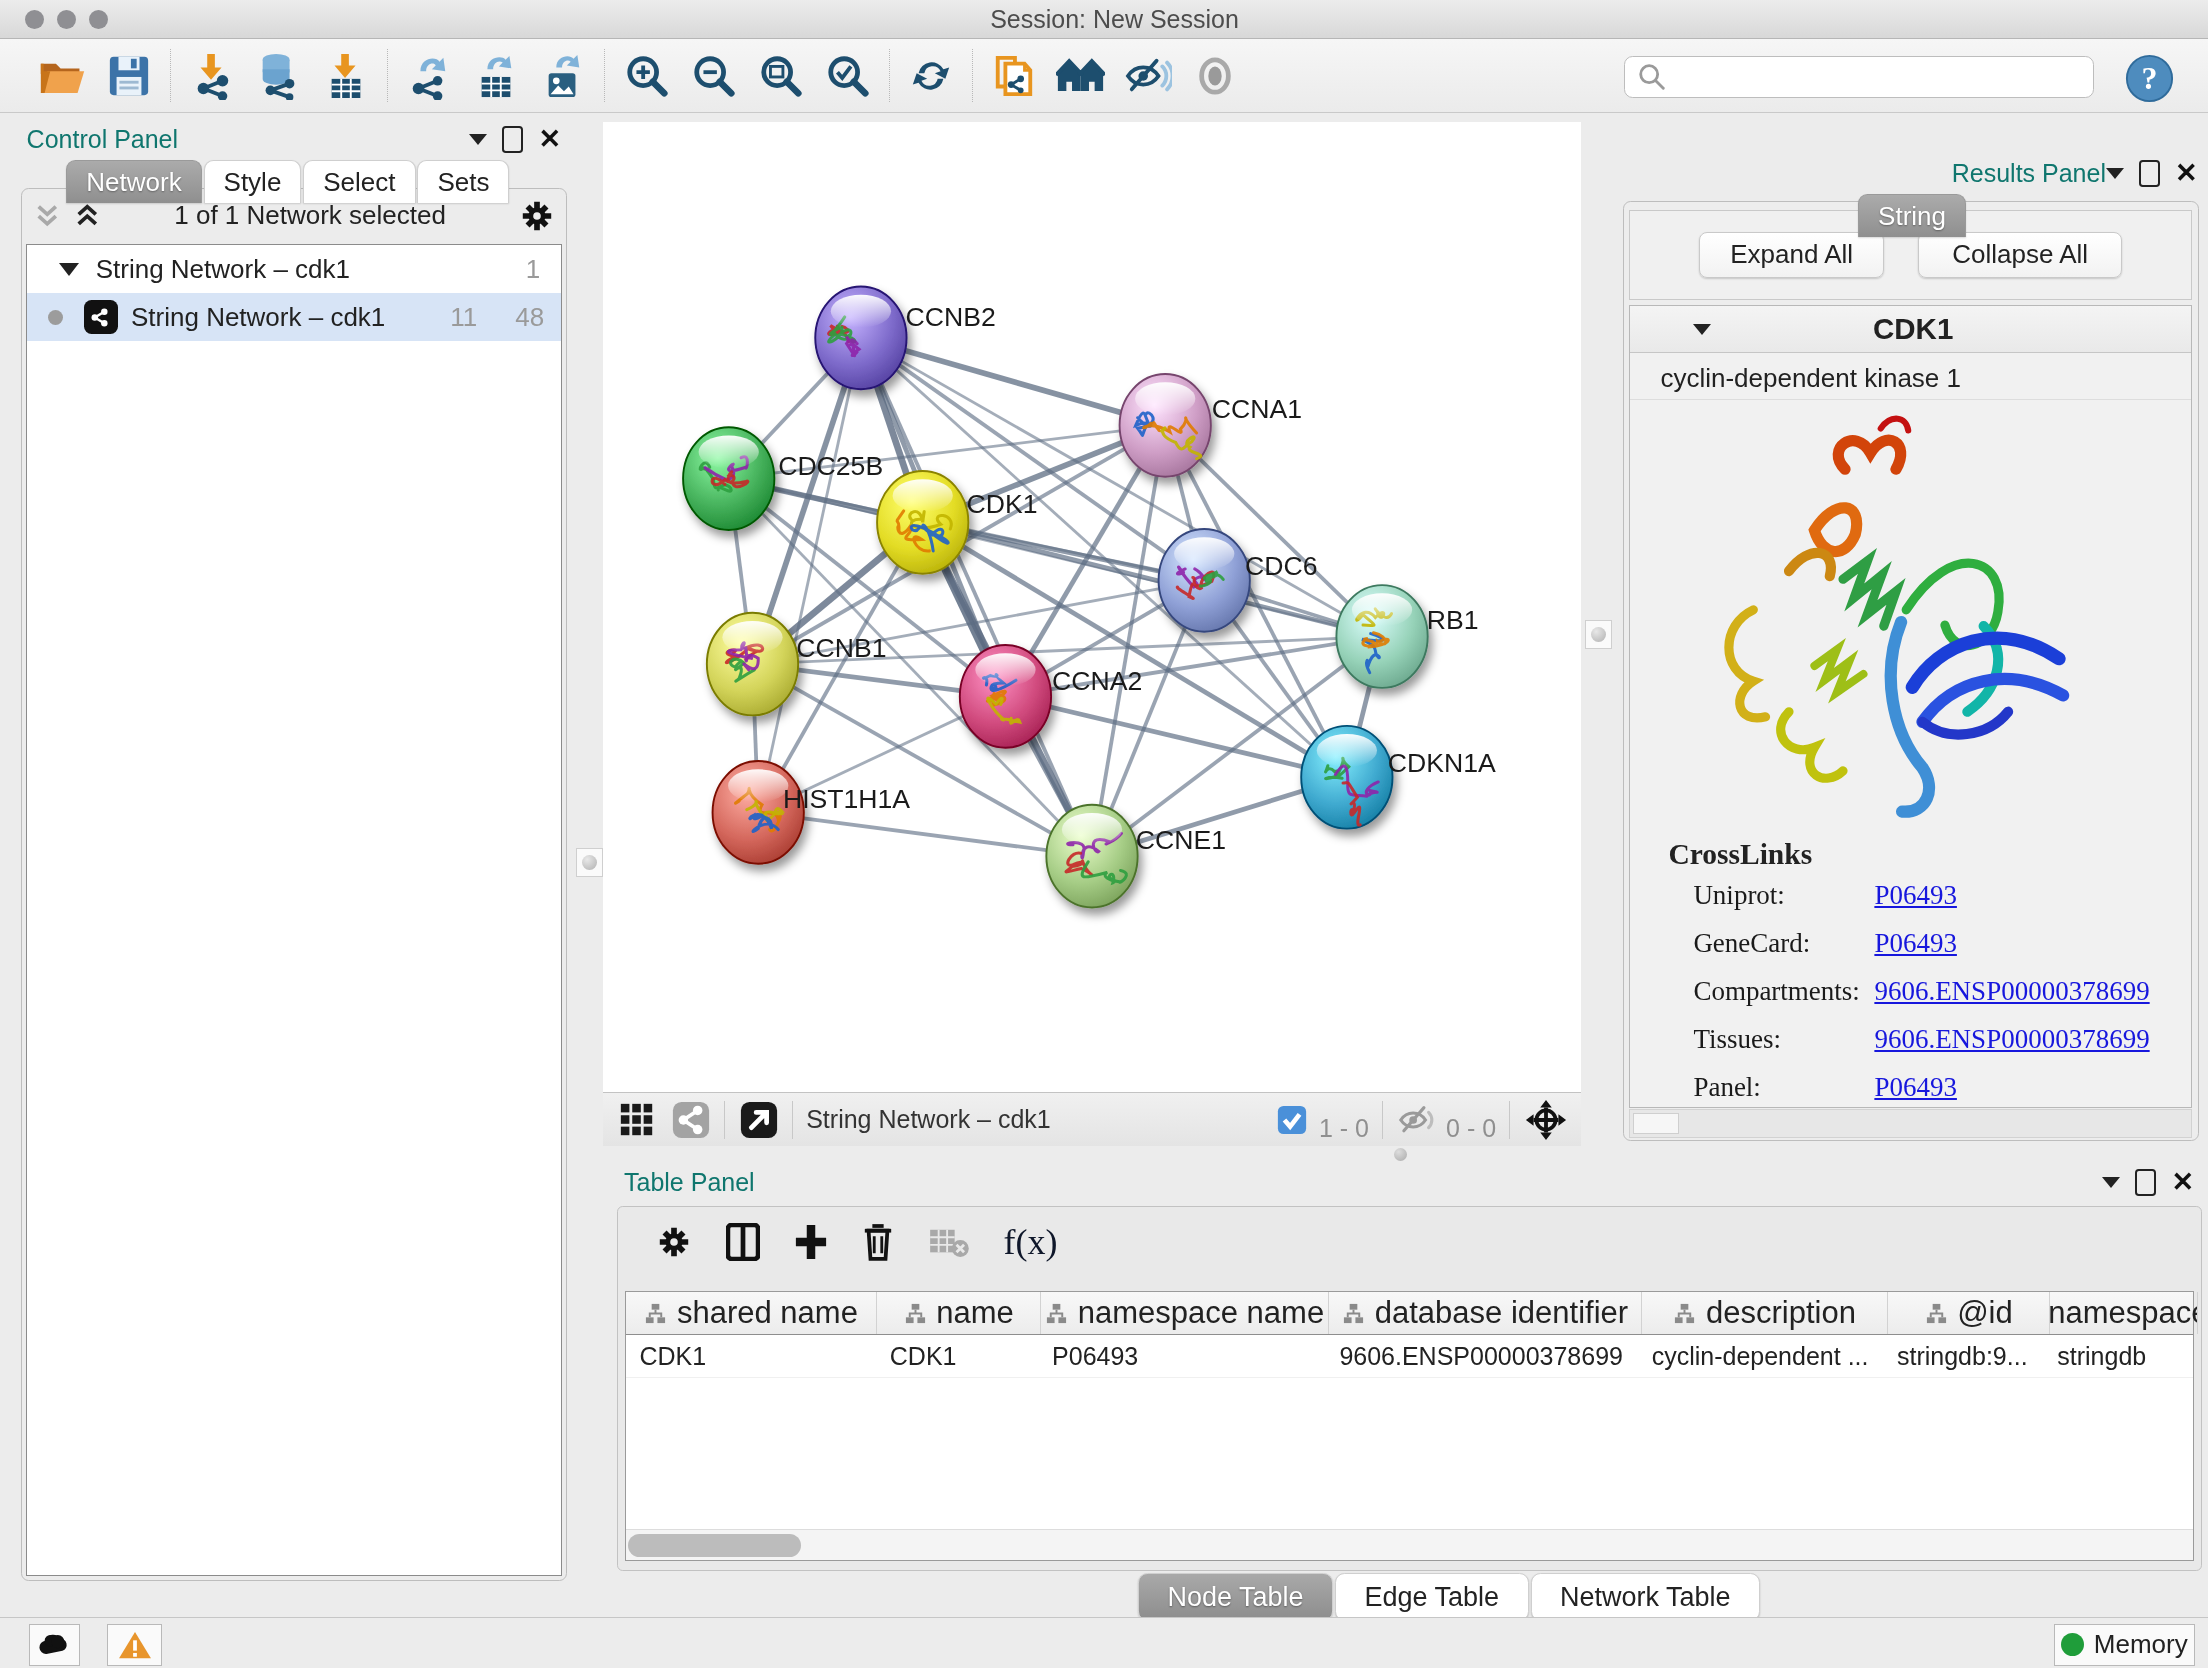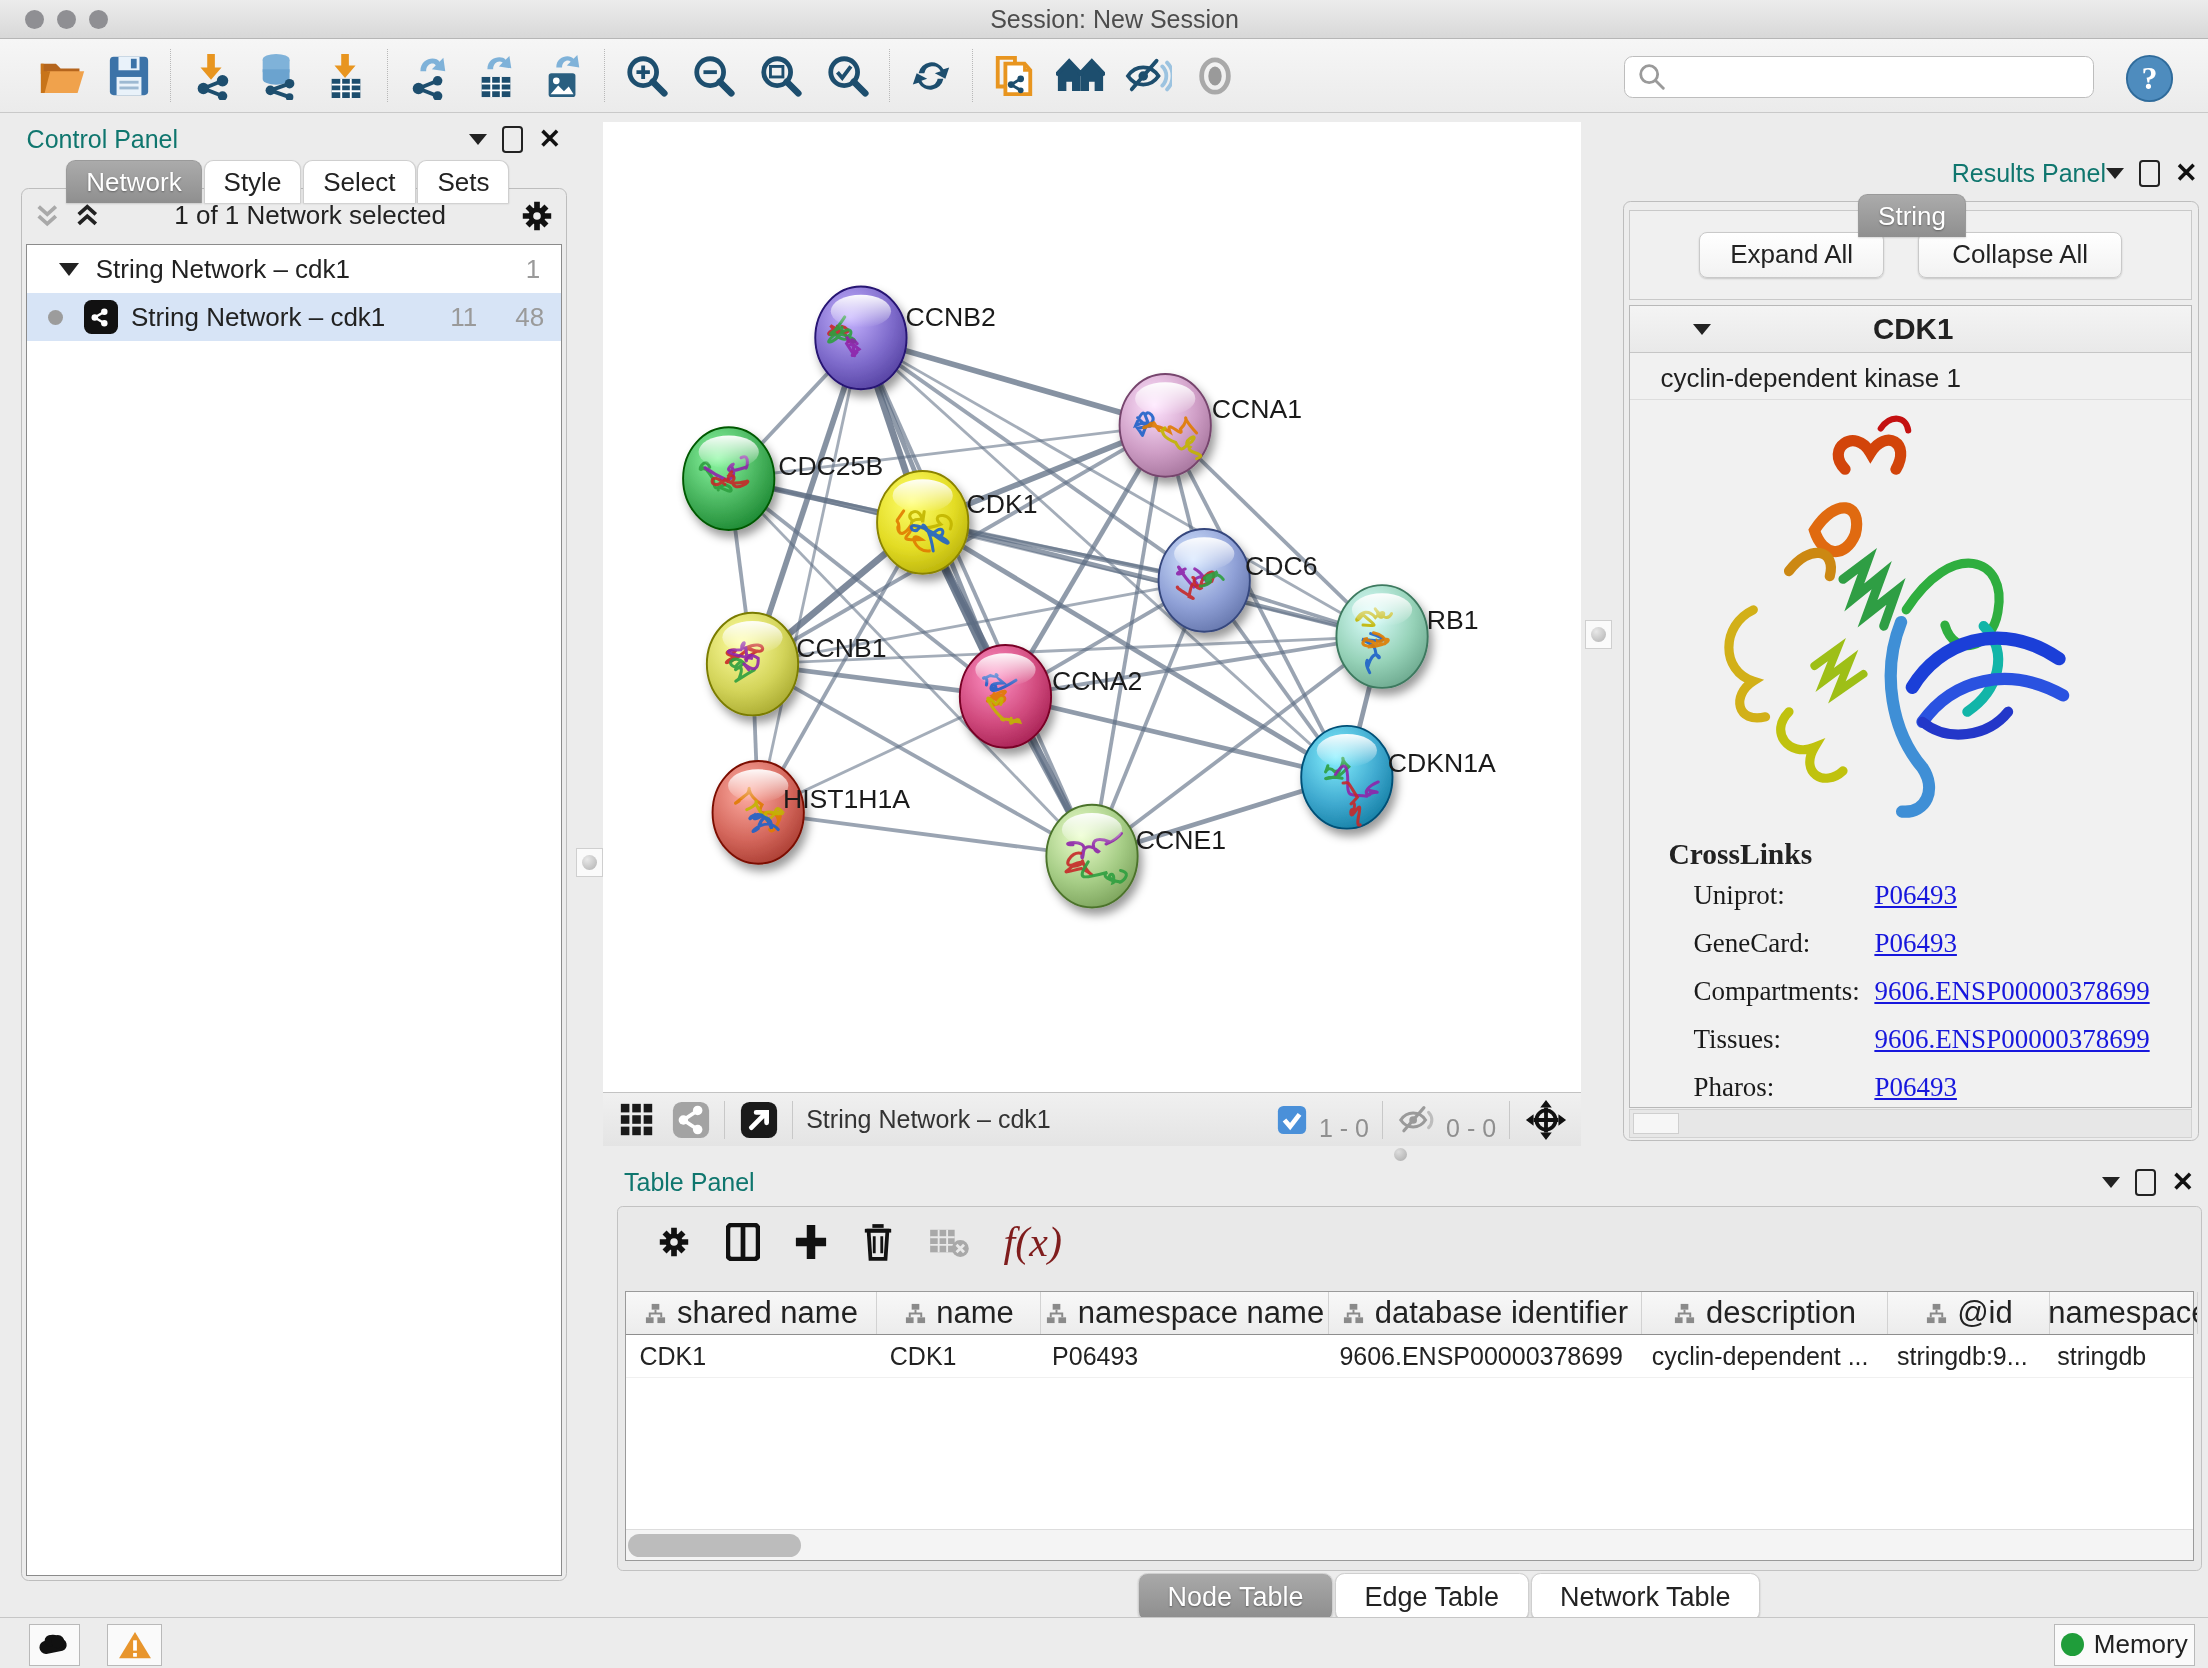--- a/index.html
+++ b/index.html
@@ -643,21 +643,21 @@
             </div>
             <div class="xl-row serif">
               <span class="xl-label">Compartments:</span>
               <a class="link">9606.ENSP00000378699</a>
             </div>
             <div class="xl-row serif">
               <span class="xl-label">Tissues:</span>
               <a class="link">9606.ENSP00000378699</a>
             </div>
             <div class="xl-row serif">
-              <span class="xl-label">Pharos:</span>
+              <span class="xl-label">Panel:</span>
               <a class="link">P06493</a>
             </div>
           </div>
       </div>
       <div style="position:absolute;left:5.7px;bottom:1.9px;right:5.7px;height:27px;background:#e7e7e7;border:1px solid #d2d2d2">
         <div style="width:44px;height:19px;margin:2.9px;background:#f6f6f6;border:1px solid #cfcfcf"></div>
       </div>
     </div>
   </div>
 
@@ -693,21 +693,21 @@
           <path d="M3 9 h28" stroke="#111" stroke-width="4"></path>
           <path d="M7 9 l2 30 h16 l2-30z" fill="none" stroke="#111" stroke-width="4"></path>
           <path d="M13 15 v18 M21 15 v18" stroke="#111" stroke-width="3"></path>
         </svg>
         <svg width="42" height="32" viewBox="0 0 44 34">
           <rect x="2" y="4" width="26" height="24" fill="#a9a9a9"></rect>
           <path d="M2 12 h26 M2 20 h26 M11 4 v24 M20 4 v24" stroke="#e9e9e9" stroke-width="2"></path>
           <circle cx="34" cy="24" r="9" fill="#a9a9a9"></circle>
           <path d="M30 20 l8 8 M38 20 l-8 8" stroke="#e9e9e9" stroke-width="3"></path>
         </svg>
-        <span class="serif" style="font-size:42px;font-style:italic;color:#7f1d1d">f(x)</span>
+        <span class="serif" style="font-size:36px;color:#0f172a">f(x)</span>
       </div>
       <div class="tablebox" style="position:absolute;left:7.6px;top:84px;width:1567px;height:268px">
         <div class="thead" id="thead" style="height:42px">
             <div class="th" style="width: 250px; flex: 0 0 auto;">
               <svg width="23" height="23" viewBox="0 0 24 24">
                 <rect x="8" y="2" width="8" height="6" fill="#8a8a8a"></rect>
                 <rect x="2" y="16" width="8" height="6" fill="#8a8a8a"></rect>
                 <rect x="14" y="16" width="8" height="6" fill="#8a8a8a"></rect>
                 <path d="M12 8 v4 M6 16 v-4 h12 v4" stroke="#8a8a8a" stroke-width="2" fill="none"></path>
               </svg>

